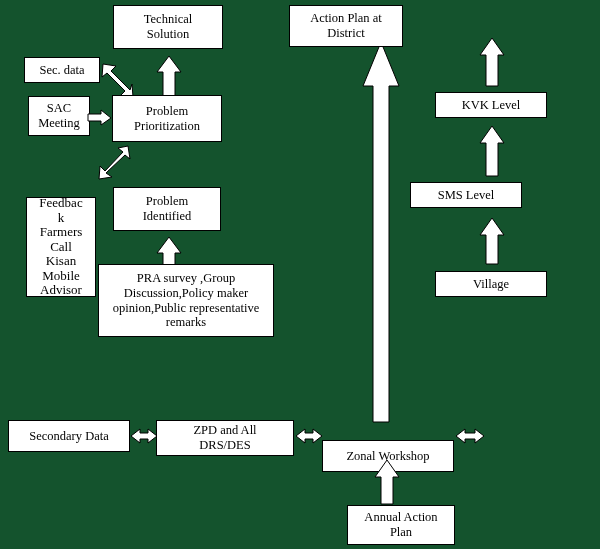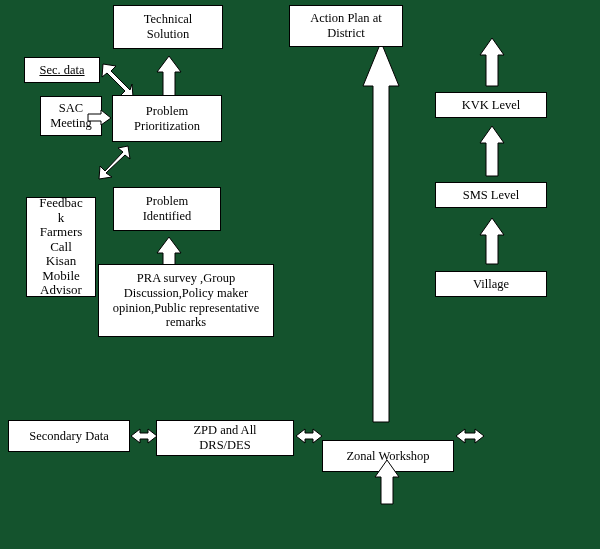--- a/index.html
+++ b/index.html
@@ -56,29 +56,29 @@
   <div class="box" style="left:289px; top:5px; width:114px; height:42px;">Action Plan at
 District</div>
 
 
   <div class="arrow" style="left:156px; top:56px; width:26px; height:40px;">
     <svg width="26" height="40" viewBox="0 0 26 40">
       <polygon points="13,0 25,16 19,16 19,40 7,40 7,16 1,16" fill="#ffffff" stroke="#000000" stroke-width="1"></polygon>
     </svg>
   </div>
 
-  <div class="box" style="left:24px; top:57px; width:76px; height:26px;text-decoration:underline;">Sec. data</div>
+  <div class="box" style="left:24px; top:57px; width:76px; height:26px;">Sec. data</div>
 
   <div class="arrow" style="left:98px; top:64px; width:36px; height:34px;">
     <svg width="36" height="34" viewBox="0 0 36 34">
       <polygon points="5,0 18,2 13,7 32,26 34,20 35,33 22,32 27,27 9,9 4,13" fill="#ffffff" stroke="#000000" stroke-width="1"></polygon>
     </svg>
   </div>
 
-  <div class="box" style="left:40px; top:96px; width:62px; height:40px;">SAC
+  <div class="box" style="left:28px; top:96px; width:62px; height:40px;">SAC
 Meeting</div>
 
   <div class="arrow" style="left:88px; top:110px; width:24px; height:16px;">
     <svg width="24" height="16" viewBox="0 0 24 16">
       <polygon points="0,4 13,4 13,0 23,8 13,15 13,11 0,11" fill="#ffffff" stroke="#000000" stroke-width="1"></polygon>
     </svg>
   </div>
 
   <div class="box" style="left:112px; top:95px; width:110px; height:47px;">Problem
 Prioritization</div>
@@ -101,21 +101,21 @@
 k
 Farmers
 Call
 Kisan
 Mobile
 Advisor</div>
 
   <div class="box" style="left:113px; top:187px; width:108px; height:44px;">Problem
 Identified</div>
 
-  <div class="box" style="left:435px; top:182px; width:112px; height:26px;">SMS Level</div>
+  <div class="box" style="left:410px; top:182px; width:112px; height:26px;">SMS Level</div>
 
   <div class="arrow" style="left:479px; top:126px; width:26px; height:50px;">
     <svg width="26" height="50" viewBox="0 0 26 50">
       <polygon points="13,0 25,17 19,17 19,50 7,50 7,17 1,17" fill="#ffffff" stroke="#000000" stroke-width="1"></polygon>
     </svg>
   </div>
 
   <div class="arrow" style="left:156px; top:237px; width:26px; height:38px;">
     <svg width="26" height="38" viewBox="0 0 26 38">
       <polygon points="13,0 25,16 19,16 19,38 7,38 7,16 1,16" fill="#ffffff" stroke="#000000" stroke-width="1"></polygon>
@@ -160,14 +160,16 @@
     </svg>
   </div>
 
 
   <div class="arrow" style="left:374px; top:460px; width:26px; height:44px;">
     <svg width="26" height="44" viewBox="0 0 26 44">
       <polygon points="13,0 25,17 19,17 19,44 7,44 7,17 1,17" fill="#ffffff" stroke="#000000" stroke-width="1"></polygon>
     </svg>
   </div>
 
+  <div class="box" style="left:347px; top:505px; width:108px; height:40px;">Annual Action
+Plan</div>
 
 </div>
 
 </body></html>

